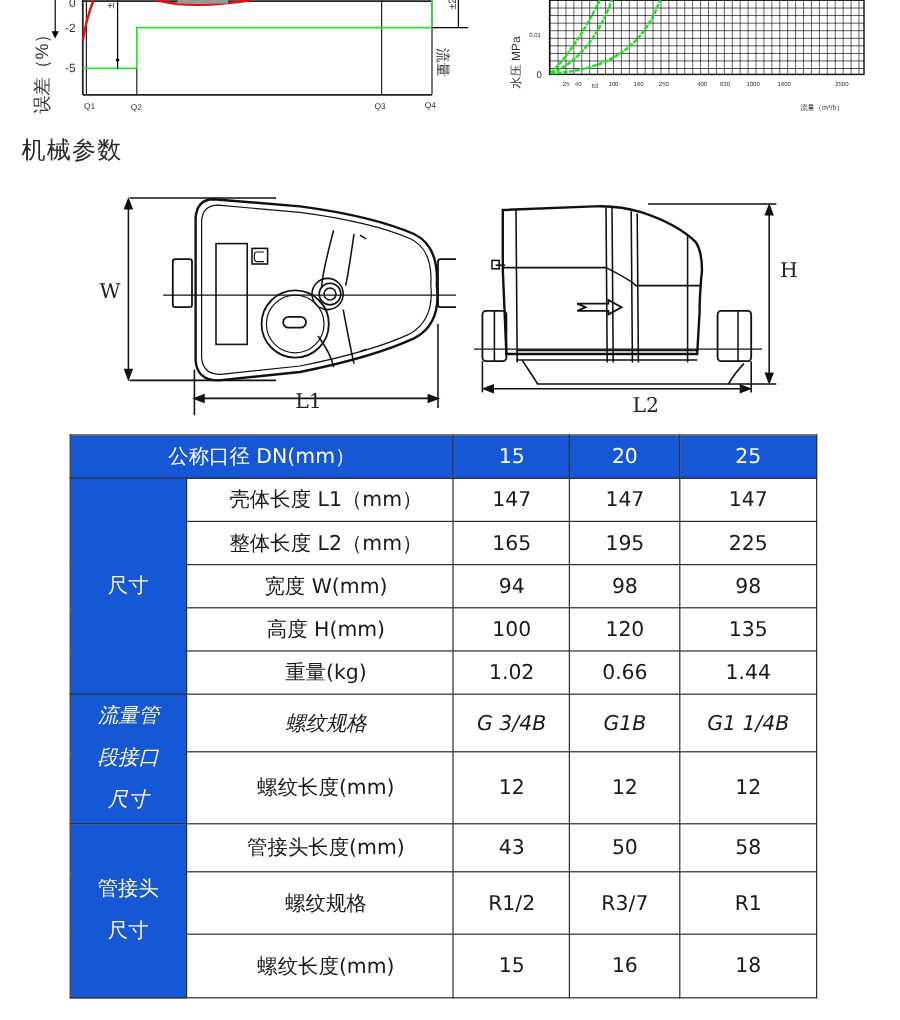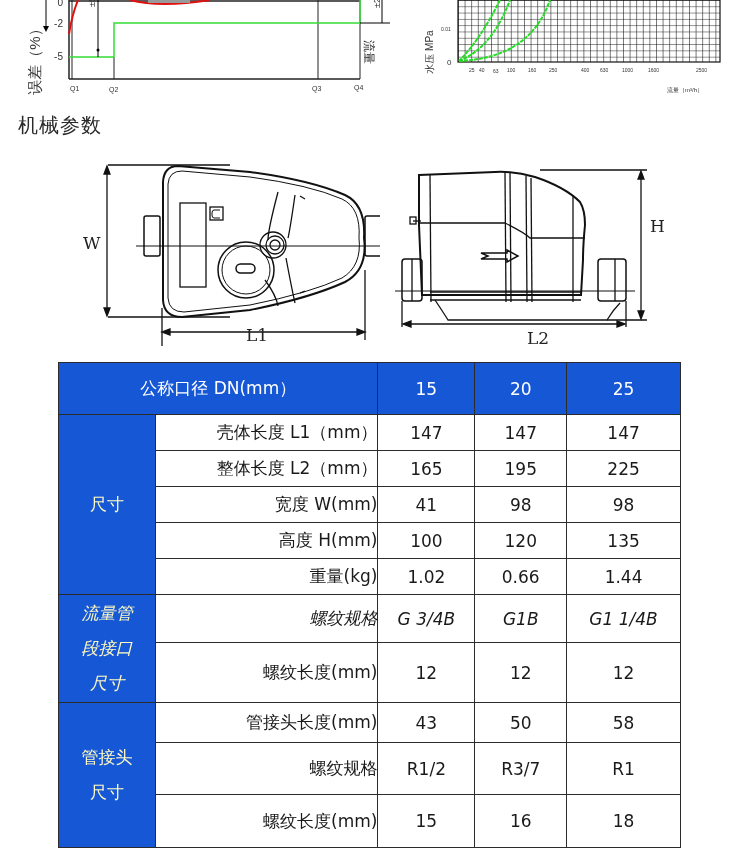--- a/index.html
+++ b/index.html
@@ -10,23 +10,23 @@
   .chart-area svg { position: absolute; left: 0; top: 0; }
   .ax-txt { font-family: "Liberation Sans", sans-serif; fill: #333; }
 
   .section-title { position: absolute; left: 18px; top: 112px; font-size: 20px; color: #2a2a2a; letter-spacing: 1px; font-family: "DejaVu Sans", sans-serif; }
 
   .drawing { position: absolute; }
   .dim-label { position: absolute; font-family: "DejaVu Serif", "Liberation Serif", serif; font-size: 17px; color: #222; }
 
   table.spec { position: absolute; left: 58px; top: 362px; border-collapse: collapse; width: 623px; font-family: "DejaVu Sans", sans-serif; }
   table.spec td { border: 1.5px solid #2b2b2b; text-align: center; font-size: 17px; color: #1a1a1a; height: 36px; }
-  table.spec tr.head td { background: #1657d6; color: #fff; height: 52px; }
+  table.spec tr.head td { background: #1657d6; color: #fff; height: 36px; }
   table.spec td.group { background: #1657d6; color: #fef9c3; line-height: 35px; }
-  table.spec td.label { text-align: right; padding-left: 10px; }
+  table.spec td.label { text-align: center; padding-left: 10px; }
   .col-group { width: 97px; }
   .col-label { width: 223px; }
   .col-v1 { width: 97px; }
   .col-v2 { width: 92px; }
   .col-v3 { width: 114px; }
 </style>
 </head>
 <body>
 
 <div class="chart-area">
@@ -222,21 +222,21 @@
     <td>147</td>
   </tr>
   <tr>
     <td class="label">整体长度  L2（mm）</td>
     <td>165</td>
     <td>195</td>
     <td>225</td>
   </tr>
   <tr>
     <td class="label">宽度  W(mm)</td>
-    <td>41</td>
+    <td>94</td>
     <td>98</td>
     <td>98</td>
   </tr>
   <tr>
     <td class="label">高度  H(mm)</td>
     <td>100</td>
     <td>120</td>
     <td>135</td>
   </tr>
   <tr>

